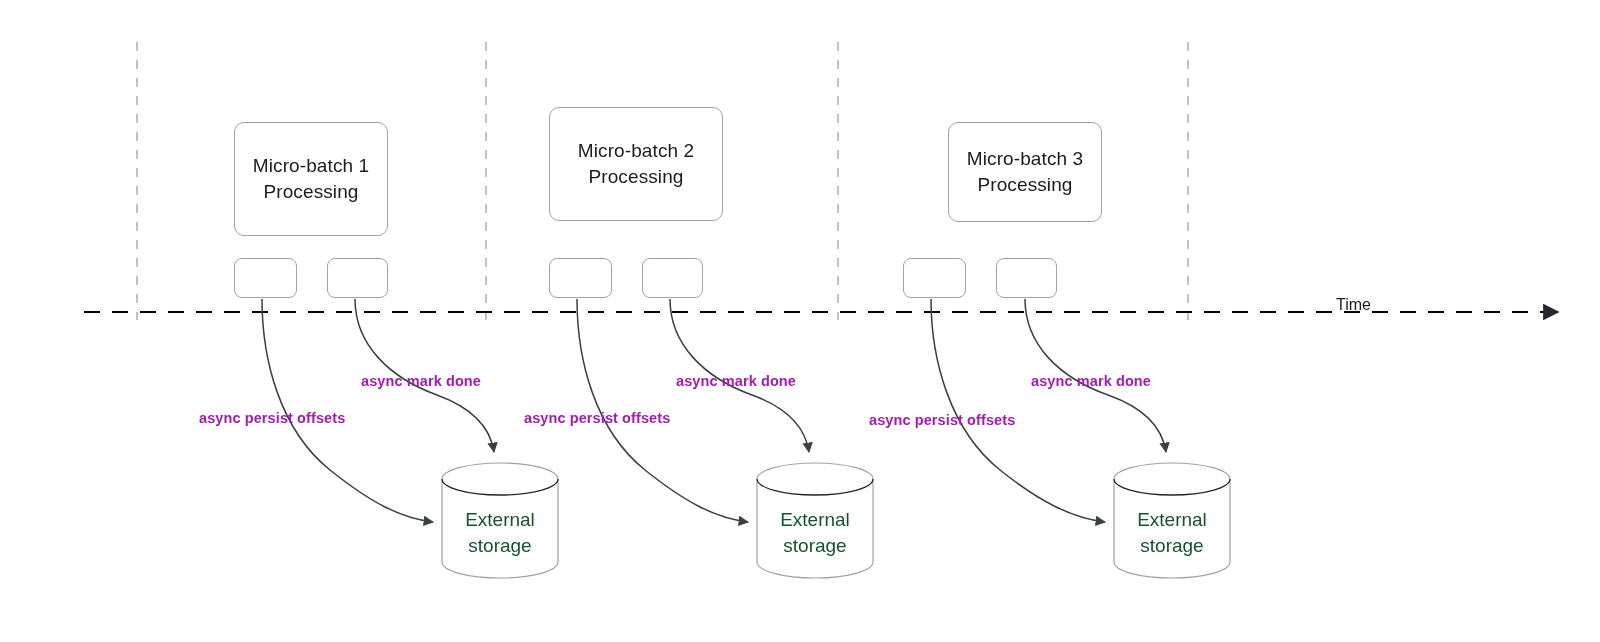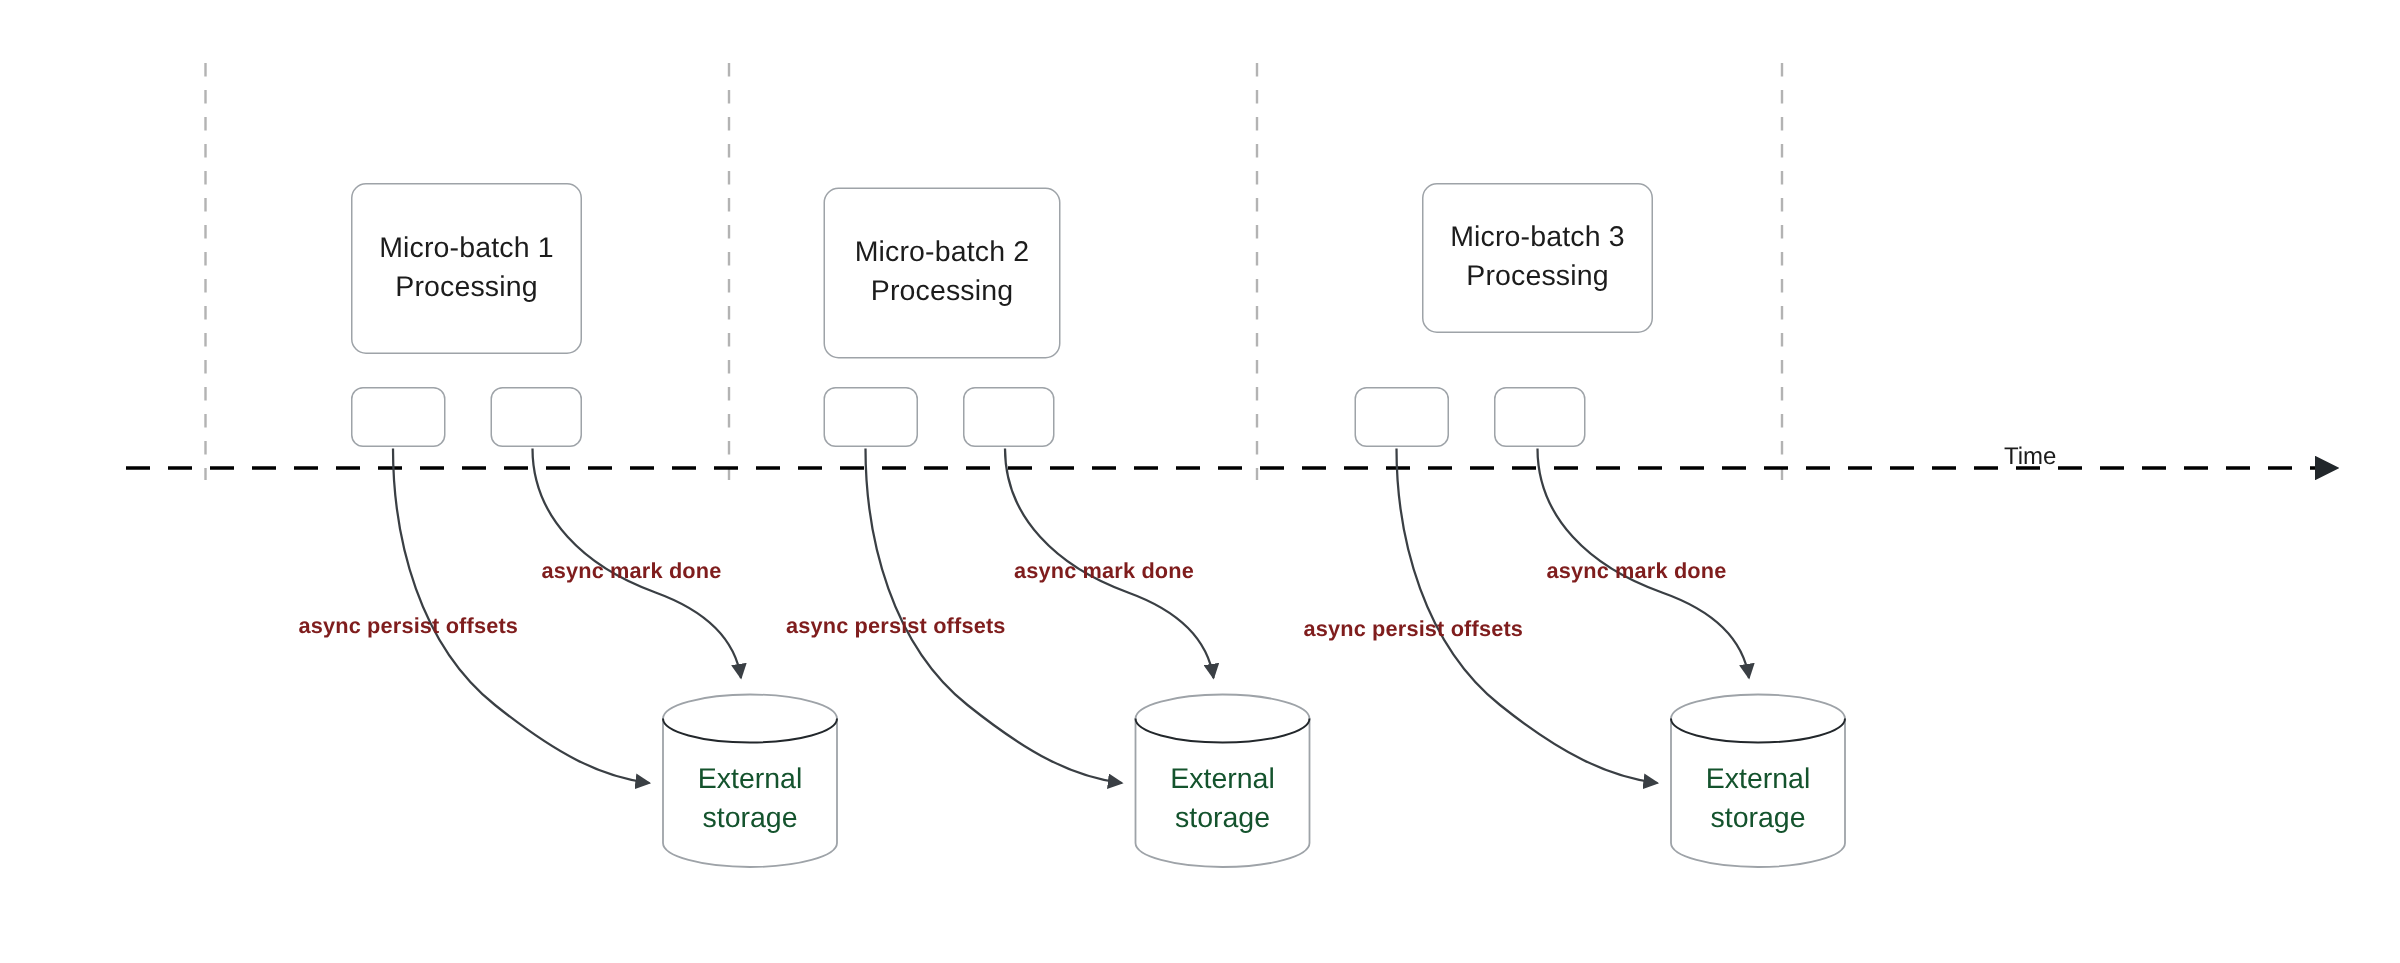--- a/index.html
+++ b/index.html
@@ -56,21 +56,21 @@
     font-size: 19px;
     line-height: 26px;
     color: #14532d;
     white-space: pre-line;
     pointer-events: none;
   }
   .edge-label {
     position: absolute;
     font-size: 14.5px;
     font-weight: bold;
-    color: #7f1d1d;
+    color: #a21caf;
     white-space: nowrap;
     letter-spacing: 0.1px;
   }
   .time-label {
     position: absolute;
     font-size: 16px;
     color: #1c1c1c;
     white-space: nowrap;
     margin-top: 39px;
   }
@@ -120,21 +120,21 @@
       <div class="proc-box" style="left: 234px; top: 122px; width: 154px; height: 114px;">
         <span class="lbl">Micro-batch 1
 Processing</span>
       </div>
       <div class="mini-box" style="left: 234px; top: 258px; width: 63px; height: 40px;"></div>
       <div class="mini-box" style="left: 327px; top: 258px; width: 61px; height: 40px;"></div>
       <div class="cyl-label" style="left: 442px; top: 507px; width: 116px;">External
 storage</div>
       <div class="edge-label" style="left: 199px; top: 410px;">async persist offsets</div>
       <div class="edge-label" style="left: 361px; top: 373px;">async mark done</div>
-      <div class="proc-box" style="left: 549px; top: 125px; width: 158px; height: 114px;">
+      <div class="proc-box" style="left: 549px; top: 107px; width: 174px; height: 114px;">
         <span class="lbl">Micro-batch 2
 Processing</span>
       </div>
       <div class="mini-box" style="left: 549px; top: 258px; width: 63px; height: 40px;"></div>
       <div class="mini-box" style="left: 642px; top: 258px; width: 61px; height: 40px;"></div>
       <div class="cyl-label" style="left: 757px; top: 507px; width: 116px;">External
 storage</div>
       <div class="edge-label" style="left: 524px; top: 410px;">async persist offsets</div>
       <div class="edge-label" style="left: 676px; top: 373px;">async mark done</div>
       <div class="proc-box" style="left: 948px; top: 122px; width: 154px; height: 100px;">

